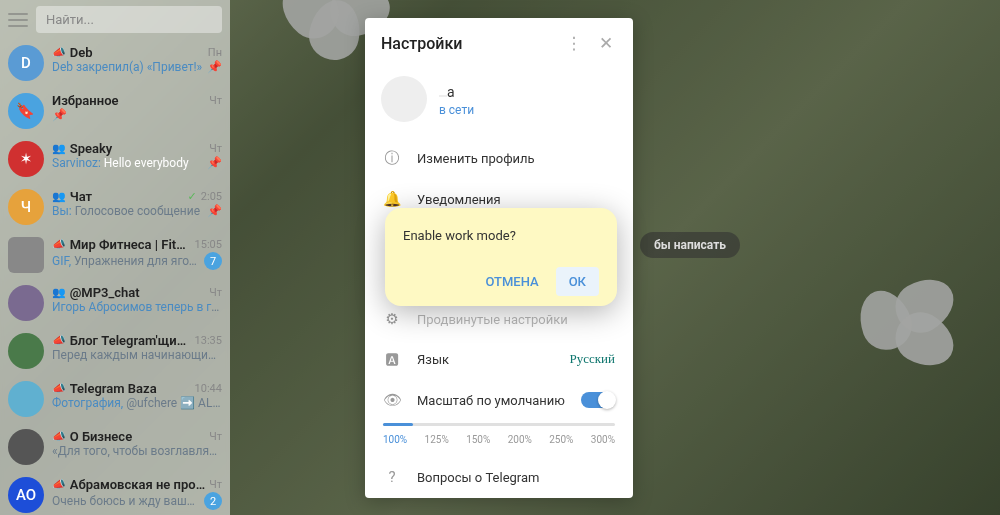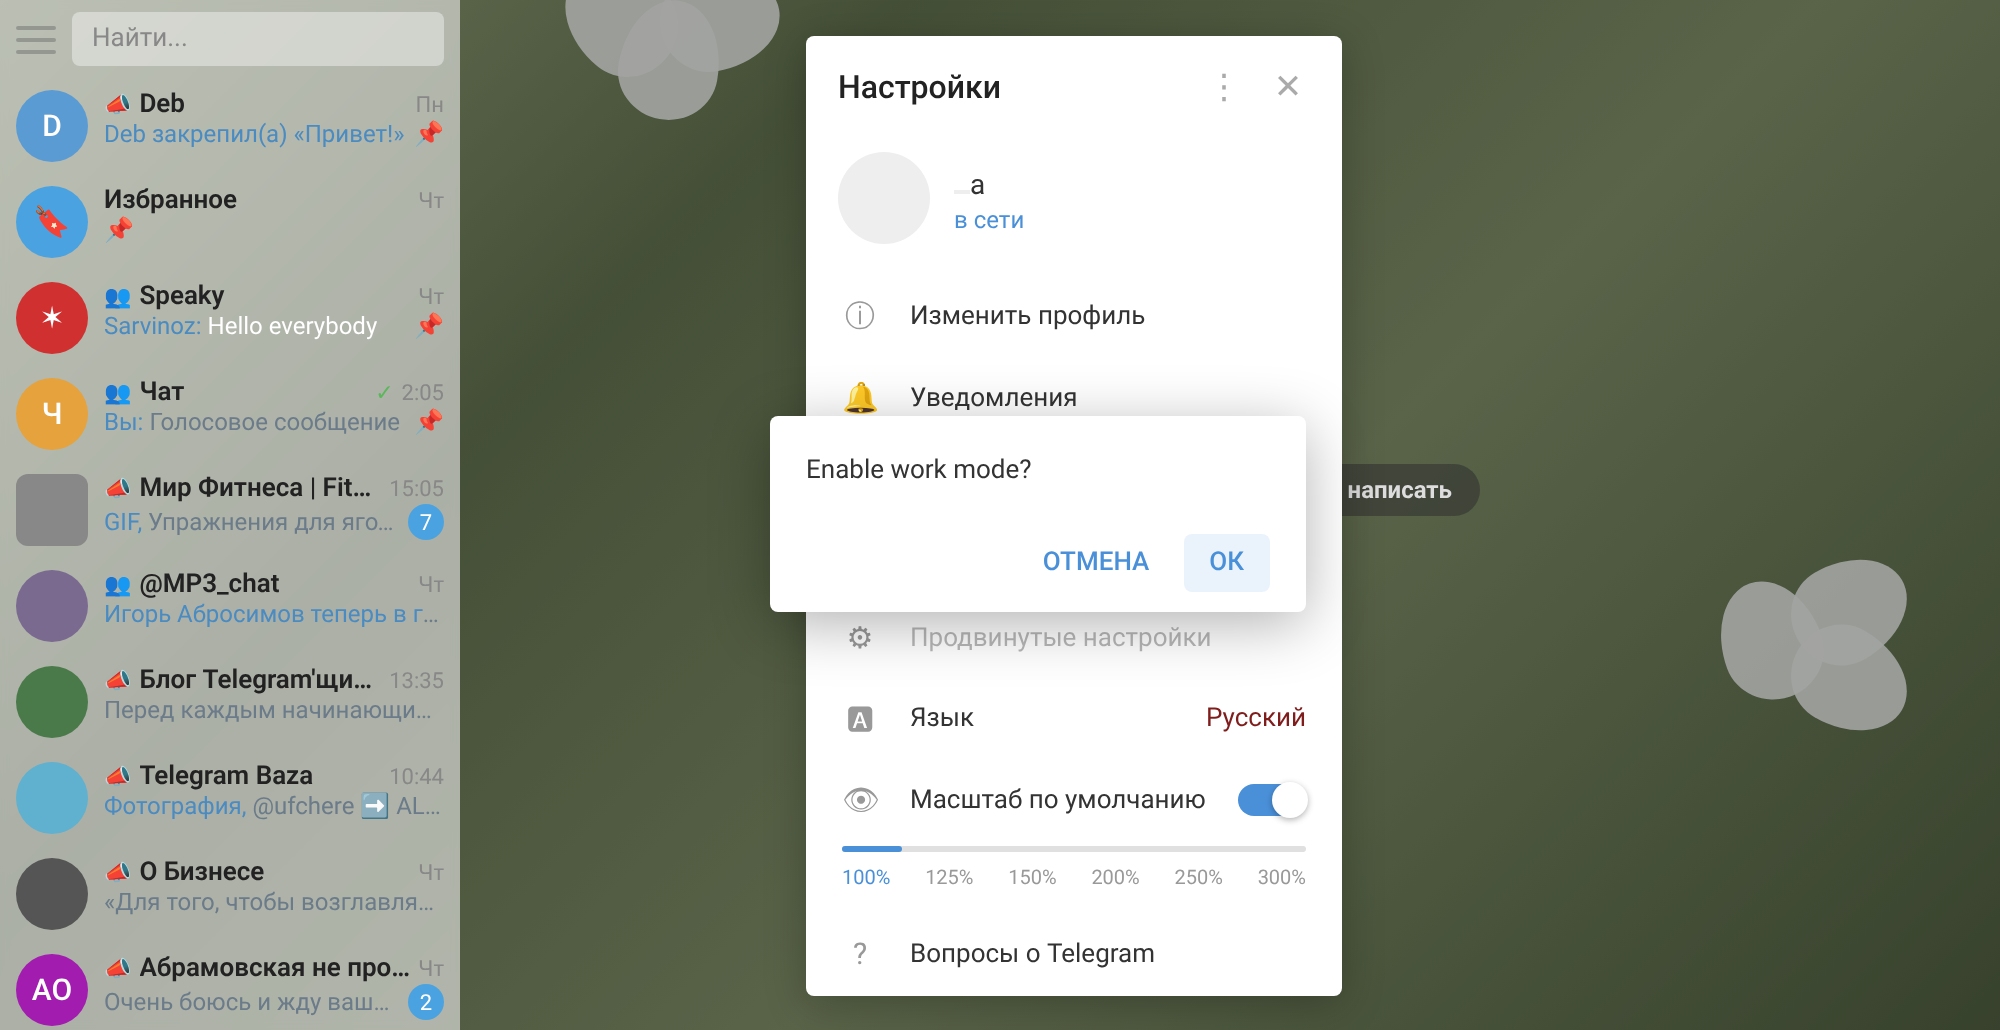--- a/index.html
+++ b/index.html
@@ -27,43 +27,43 @@
   .ch-msg { font-size:12px; color:#6b7b8a; white-space:nowrap; overflow:hidden; text-overflow:ellipsis; flex:1; }
   .ch-msg .you { color:#4a8bc2; }
   .ch-msg .sender { color:#4a8bc2; }
   .ch-msg .gif { color:#4a8bc2; }
   .pin { color:#aaa; font-size:12px; }
   .badge { min-width:18px; height:18px; border-radius:9px; background:#4aa3e0; color:#fff; font-size:11px; display:flex; align-items:center; justify-content:center; padding:0 5px;}
   .check { color:#5ab85a; font-size:11px;}
   .mini-icon { font-size:11px; color:#555; }
   .main { flex:1; position:relative; }
   .write-btn { position:absolute; top:232px; right:260px; background: rgba(50,50,50,0.6); color:#ddd; padding:6px 14px; border-radius:14px; font-size:12px;font-weight:bold; }
-  .settings-panel { position:absolute; top:18px; left:135px; width:268px; height:480px; background:#fff; border-radius:4px; box-shadow:0 4px 20px rgba(0,0,0,0.25); display:flex; flex-direction:column; overflow:hidden;margin-left:38px;}
+  .settings-panel { position:absolute; top:18px; left:135px; width:268px; height:480px; background:#fff; border-radius:4px; box-shadow:0 4px 20px rgba(0,0,0,0.25); display:flex; flex-direction:column; overflow:hidden;}
   .sp-header { display:flex; align-items:center; padding:14px 16px; }
   .sp-title { font-size:16px; font-weight:500; color:#222; flex:1;}
   .sp-icon-btn { width:22px; height:22px; display:flex; align-items:center; justify-content:center; color:#aaa; cursor:pointer; margin-left:10px; font-size:17px;}
   .profile { display:flex; gap:12px; padding:8px 16px 16px; align-items:center;}
   .profile-av { width:46px; height:46px; border-radius:50%; background:#eee;}
   .profile-info { flex:1; }
   .pname { font-size:13px; color:#333; background: #eee; display:inline-block; padding: 1px 4px;}
   .pname-suffix { font-size:14px; color:#333; }
   .pstatus { font-size:12px; color:#4a90d9; margin-top:2px;}
   .divider { height:10px; background:#f2f2f2;}
   .menu-item { display:flex; align-items:center; padding:11px 18px; gap:16px; font-size:13px; color:#333; cursor:pointer;}
   .mi-icon { width:18px; text-align:center; color:#999; font-size:15px;}
-  .mi-right { margin-left:auto; font-size:13px; color:#7f1d1d;}
+  .mi-right { margin-left:auto; font-size:13px; color:#0f766e;font-family:Liberation Serif, serif;}
   .scale-row { padding: 12px 18px; }
   .scale-head { display:flex; align-items:center; gap:16px; font-size:13px; color:#333;}
   .toggle { width:34px; height:16px; background:#4a90d9; border-radius:8px; position:relative; margin-left:auto;}
   .toggle::after { content:""; position:absolute; width:18px; height:18px; background:#fff; border-radius:50%; right:-1px; top:-1px; box-shadow:0 1px 3px rgba(0,0,0,0.3);}
   .scale-track { height:3px; background:#e0e0e0; margin:14px 0 8px; position:relative; border-radius:2px;}
   .scale-track::before { content:""; position:absolute; left:0; width:13%; height:100%; background:#4a90d9; border-radius:2px;}
   .scale-values { display:flex; justify-content:space-between; font-size:10px; color:#999;}
   .scale-values span:first-child { color:#4a90d9;}
-  .dialog { position:absolute; top:208px; left:155px; width:268px; background:#ffffff; border-radius:4px; box-shadow:0 6px 30px rgba(0,0,0,0.3); padding:20px 18px 10px;}
+  .dialog { position:absolute; top:208px; left:155px; width:232px; background:#fef9c3; border-radius:16px; box-shadow:0 6px 30px rgba(0,0,0,0.3); padding:20px 18px 10px;}
   .dlg-text { font-size:13px; color:#333; margin-bottom:24px;}
   .dlg-actions { display:flex; justify-content:flex-end; gap:4px;}
   .dlg-btn { padding:7px 13px; font-size:13px; font-weight:500; color:#4a90d9; cursor:pointer; border-radius:4px;}
   .dlg-btn.primary { background:#eaf3fb;}
 </style>
 </head>
 <body>
 
 <div class="bg">
   <div class="flower" style="top:-30px; left:280px;">
@@ -205,21 +205,21 @@
               <span class="mini-icon">📣</span>
               <span class="ch-title">О Бизнесе</span>
               <span class="ch-time">Чт</span>
             </div>
             <div class="ch-row2">
               <span class="ch-msg"><span style="color:#6b7b8a">«Для того, чтобы возглавлять компа...</span></span>
             </div>
           </div>
         </div>
         <div class="chat">
-          <div class="avatar" style="background: #a21caf;">АО</div>
+          <div class="avatar" style="background: #1d4ed8;">АО</div>
           <div class="ch-body">
             <div class="ch-row1">
               <span class="mini-icon">📣</span>
               <span class="ch-title">Абрамовская не про обрабо...</span>
               <span class="ch-time">Чт</span>
             </div>
             <div class="ch-row2">
               <span class="ch-msg"><span style="color:#6b7b8a">Очень боюсь и жду ваших совет...</span></span>
               <span class="badge">2</span>
             </div>

